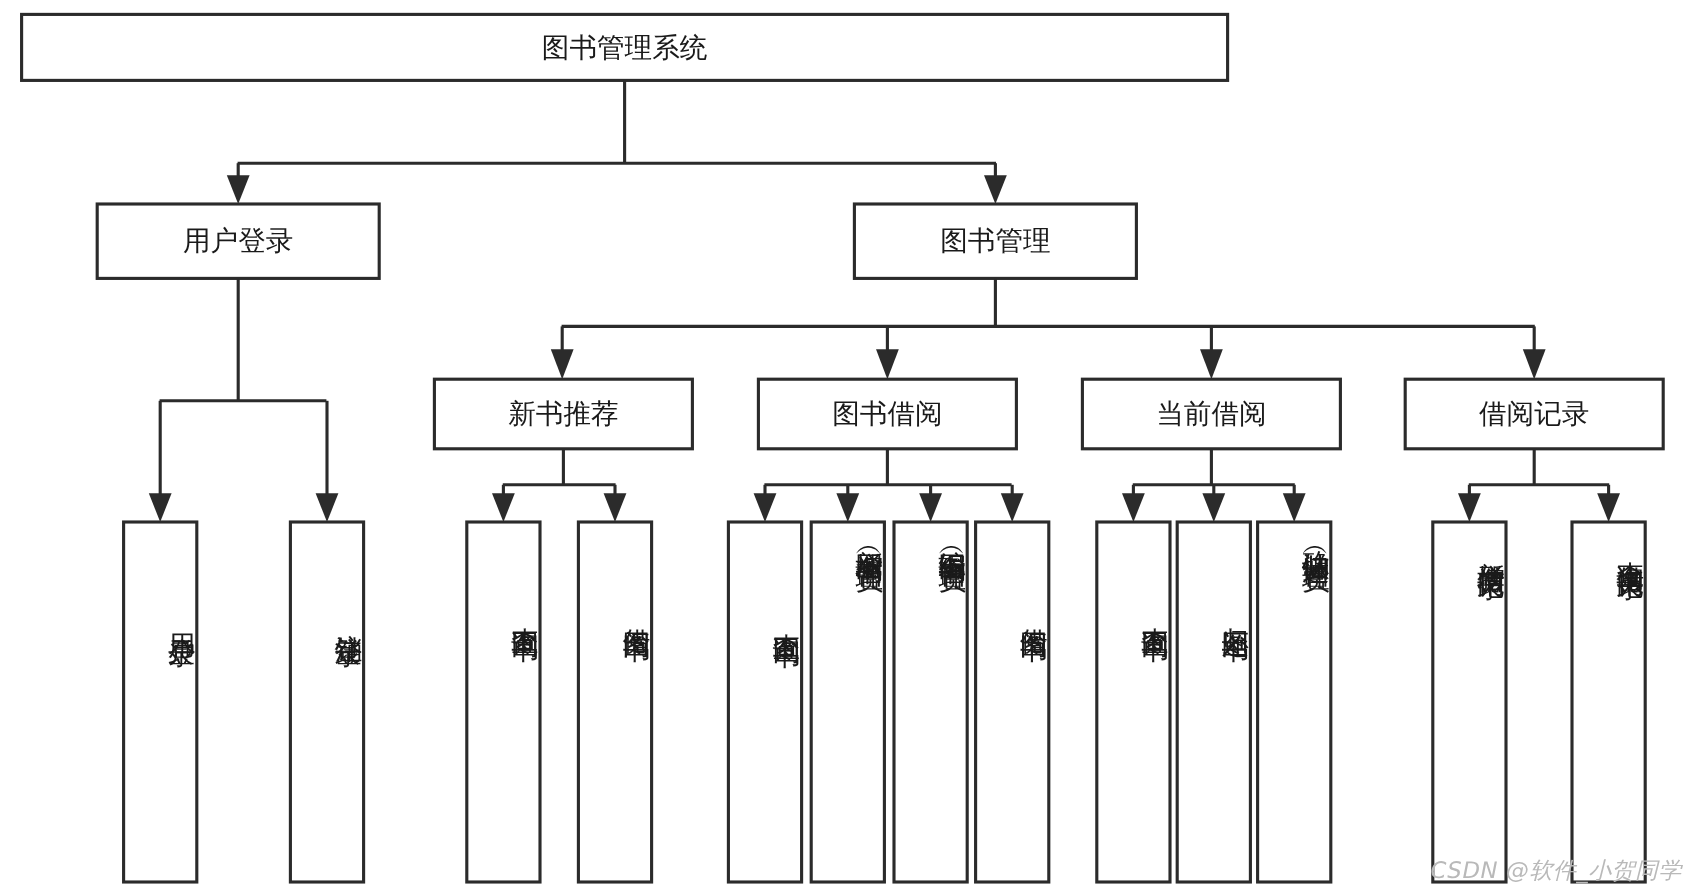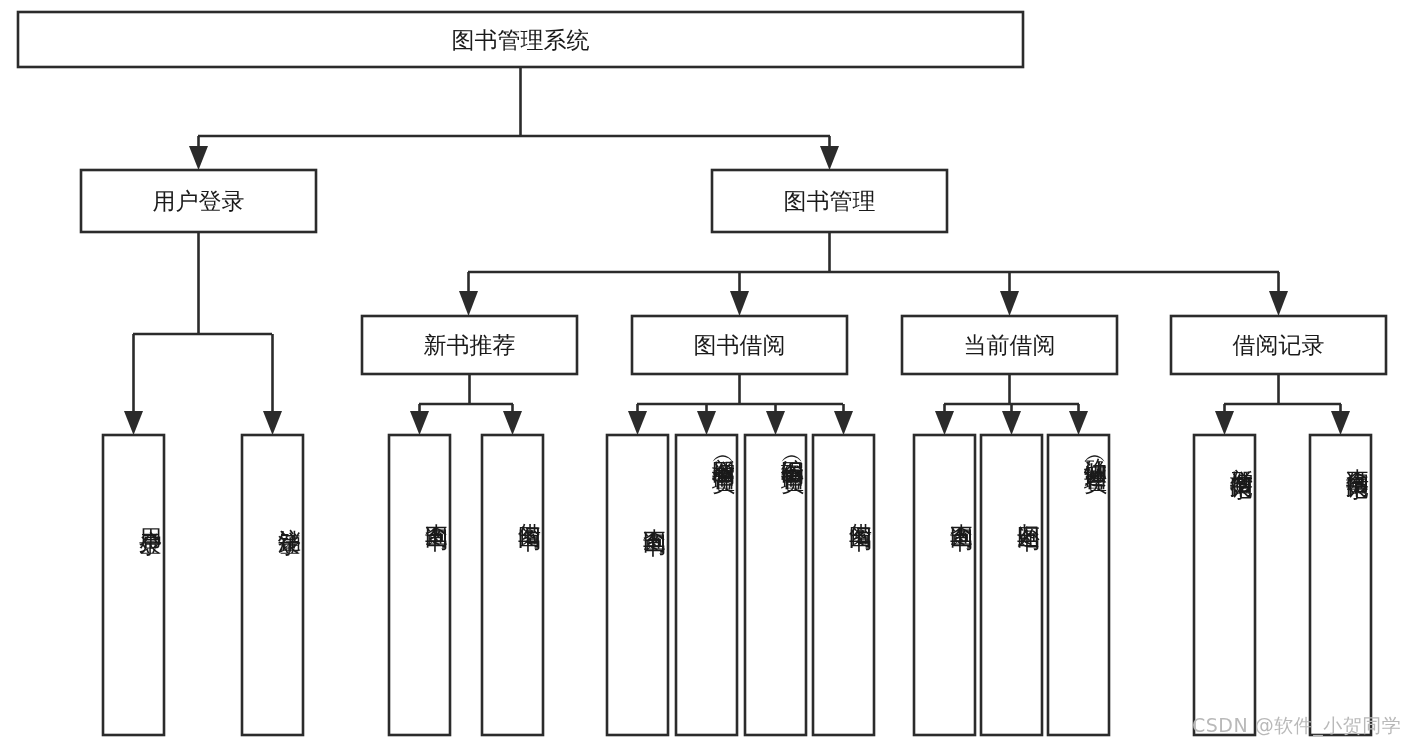--- a/index.html
+++ b/index.html
@@ -59,20 +59,21 @@
     text-align: left;
     pointer-events: none;
   }
   .watermark {
     position: absolute;
     font-family: "DejaVu Sans", "Liberation Sans", sans-serif;
     font-size: 19px;
     color: #b9b9b9;
     white-space: nowrap;
     letter-spacing: 0.5px;
+    font-style: italic;
   }
 </style>
 </head>
 <body>
 
 <div id="diagram-root">
 
   <svg class="flow" viewBox="0 0 1405 747" xmlns="http://www.w3.org/2000/svg">
 
     <g>

